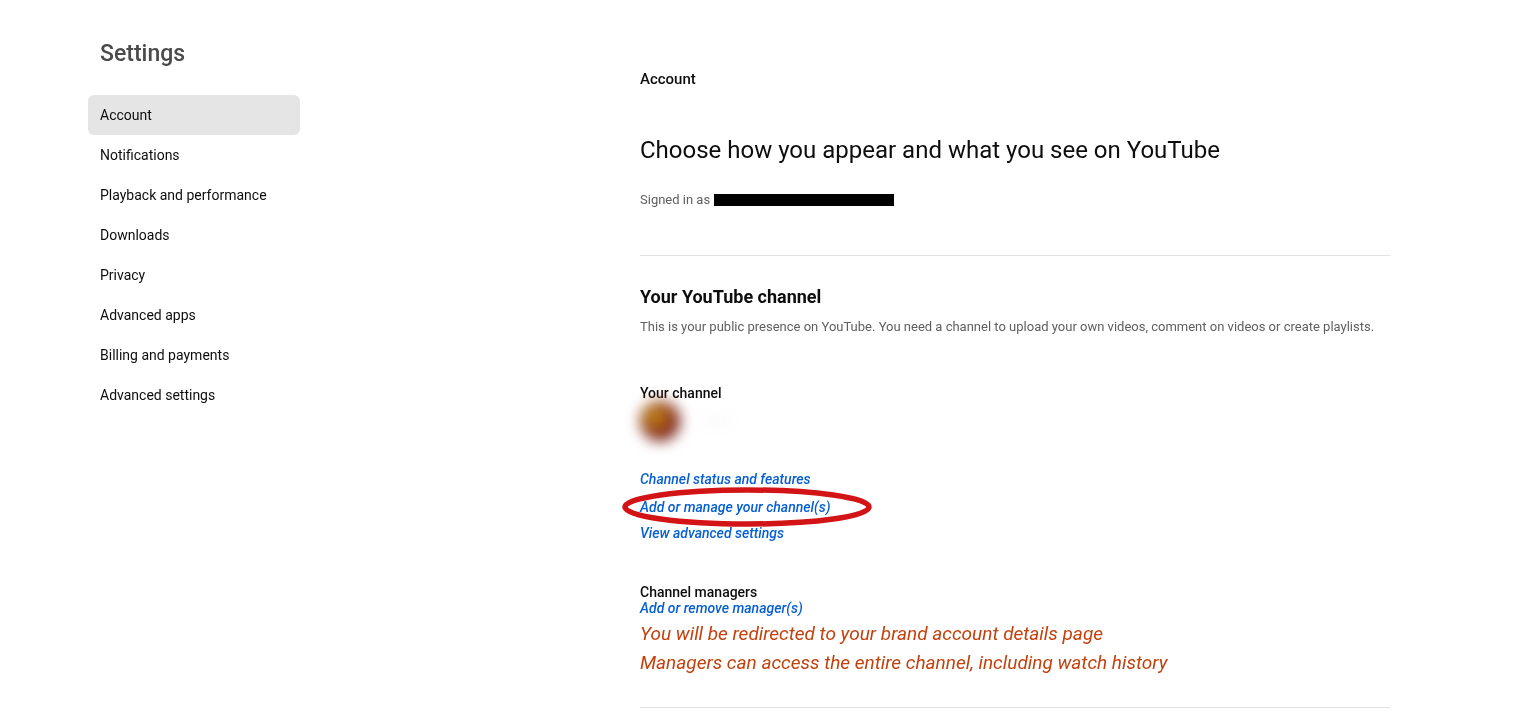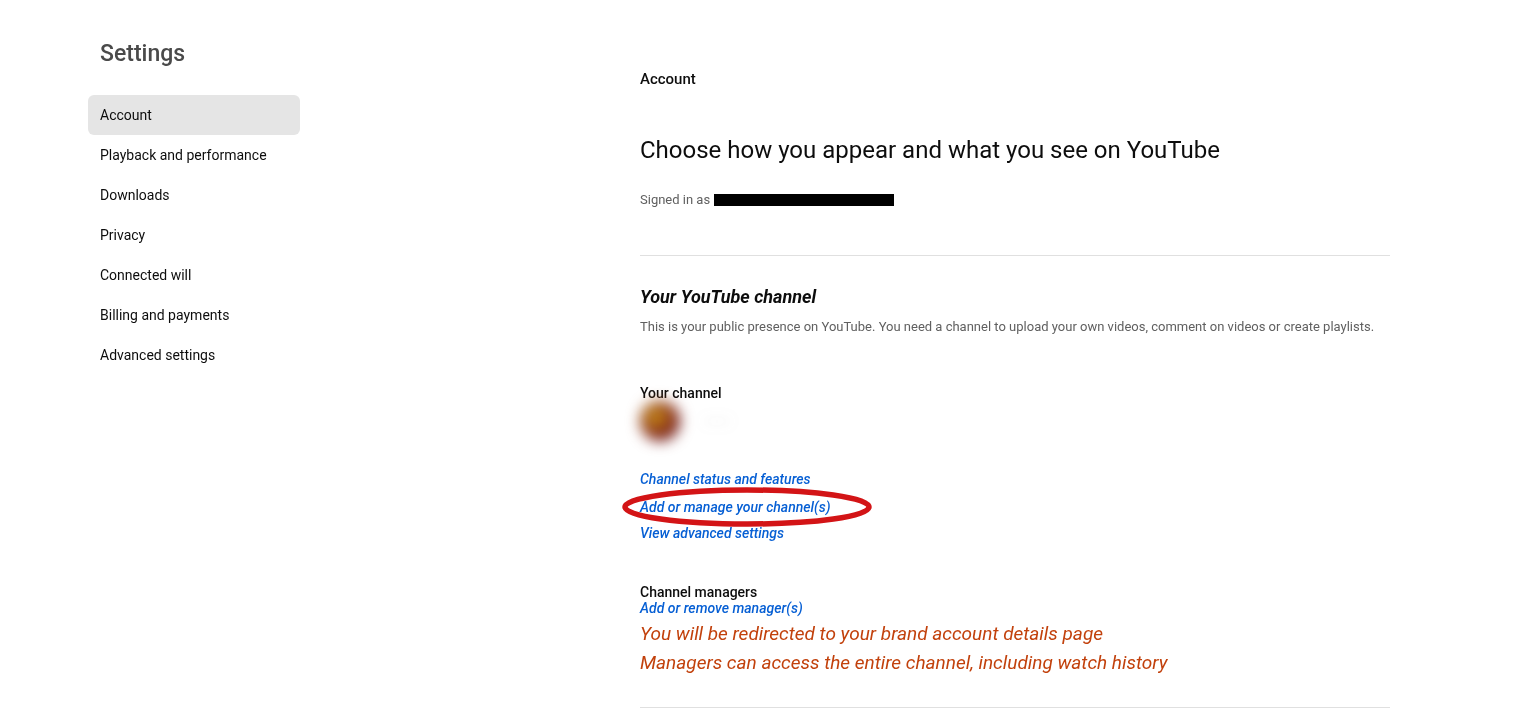--- a/index.html
+++ b/index.html
@@ -74,21 +74,20 @@
     .divider {
       border: none;
       border-top: 1px solid #e0e0e0;
       margin-bottom: 30px;
       width: 750px;
     }
     .section-title {
       font-size: 18px;
       font-weight: 700;
       margin-bottom: 12px;
-      font-style: italic;
     }
     .section-desc {
       font-size: 13px;
       color: #606060;
       margin-bottom: 51px;
     }
     .row {
       display: flex;
       margin-bottom: 30px;
       flex-direction: column;
@@ -147,24 +146,25 @@
       line-height: 1.5;
     }
   </style>
 </head>
 <body>
 
 <div class="container">
   <div class="sidebar">
     <div class="sidebar-title">Settings</div>
     <div class="sidebar-item active">Account</div>
+    <div class="sidebar-item">Notifications</div>
     <div class="sidebar-item">Playback and performance</div>
     <div class="sidebar-item">Downloads</div>
     <div class="sidebar-item">Privacy</div>
-    <div class="sidebar-item">Connected will</div>
+    <div class="sidebar-item">Advanced apps</div>
     <div class="sidebar-item">Billing and payments</div>
     <div class="sidebar-item">Advanced settings</div>
   </div>
 
   <div class="main">
     <div class="page-heading">Account</div>
     <div class="page-title">Choose how you appear and what you see on YouTube</div>
     <div class="signed-in-line">
       <span>Signed in as</span>
       <span class="redacted"></span>

